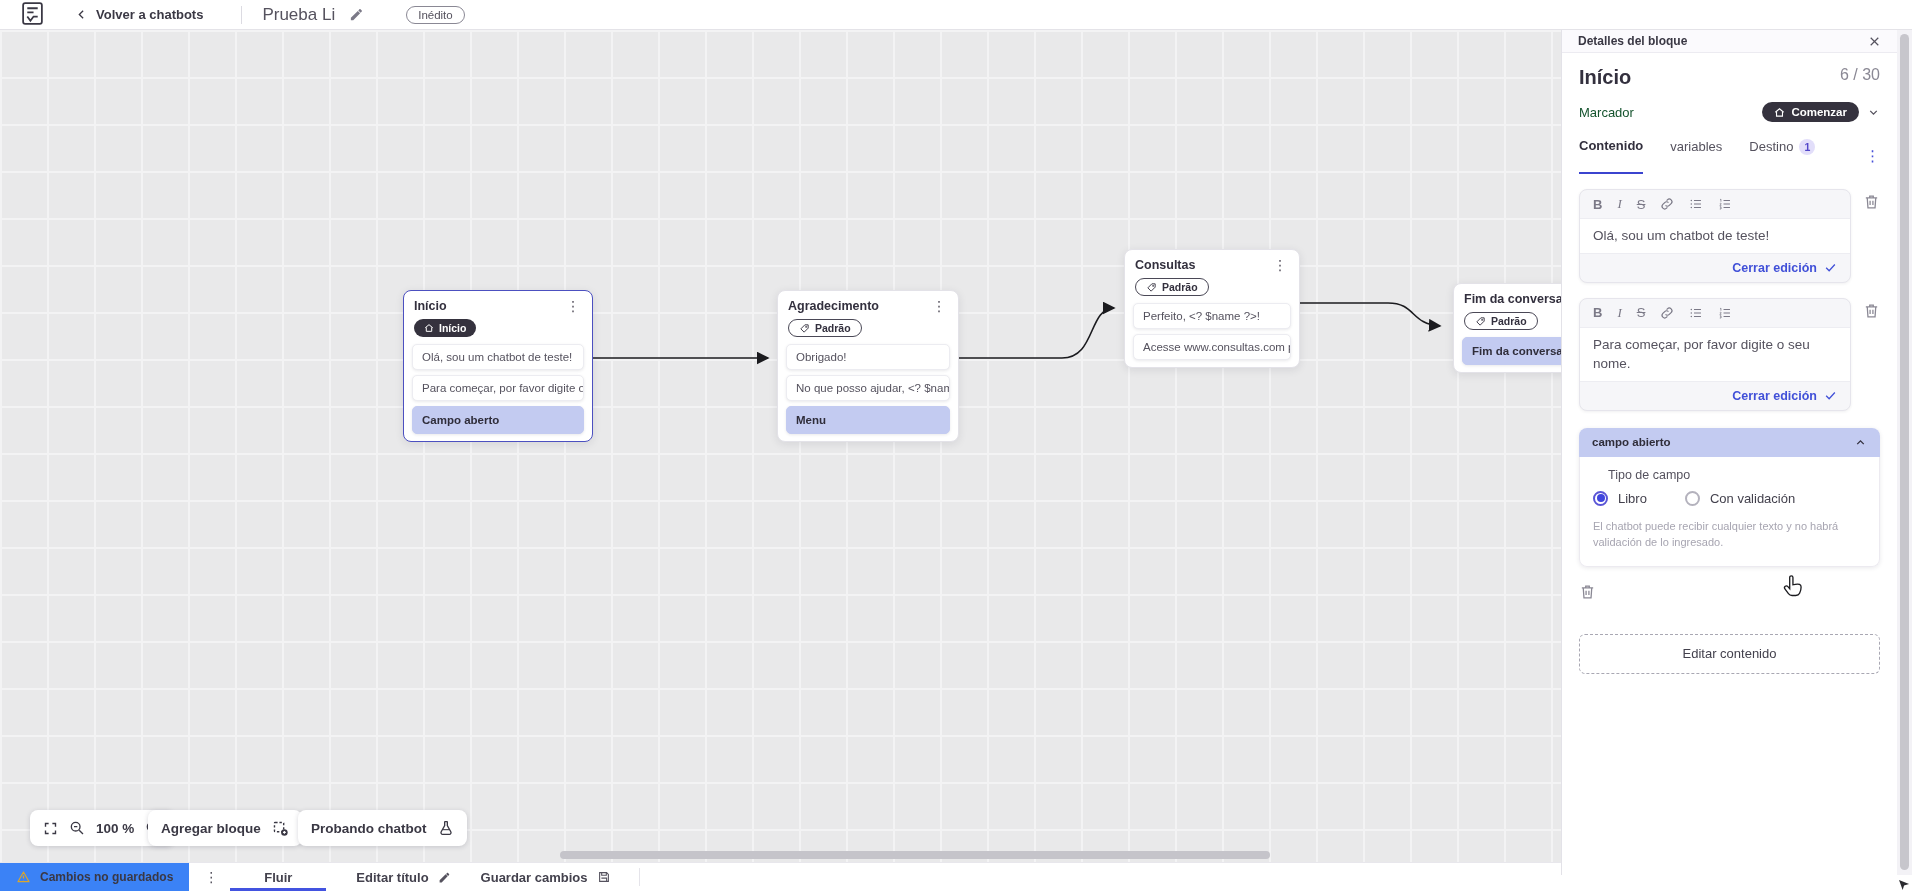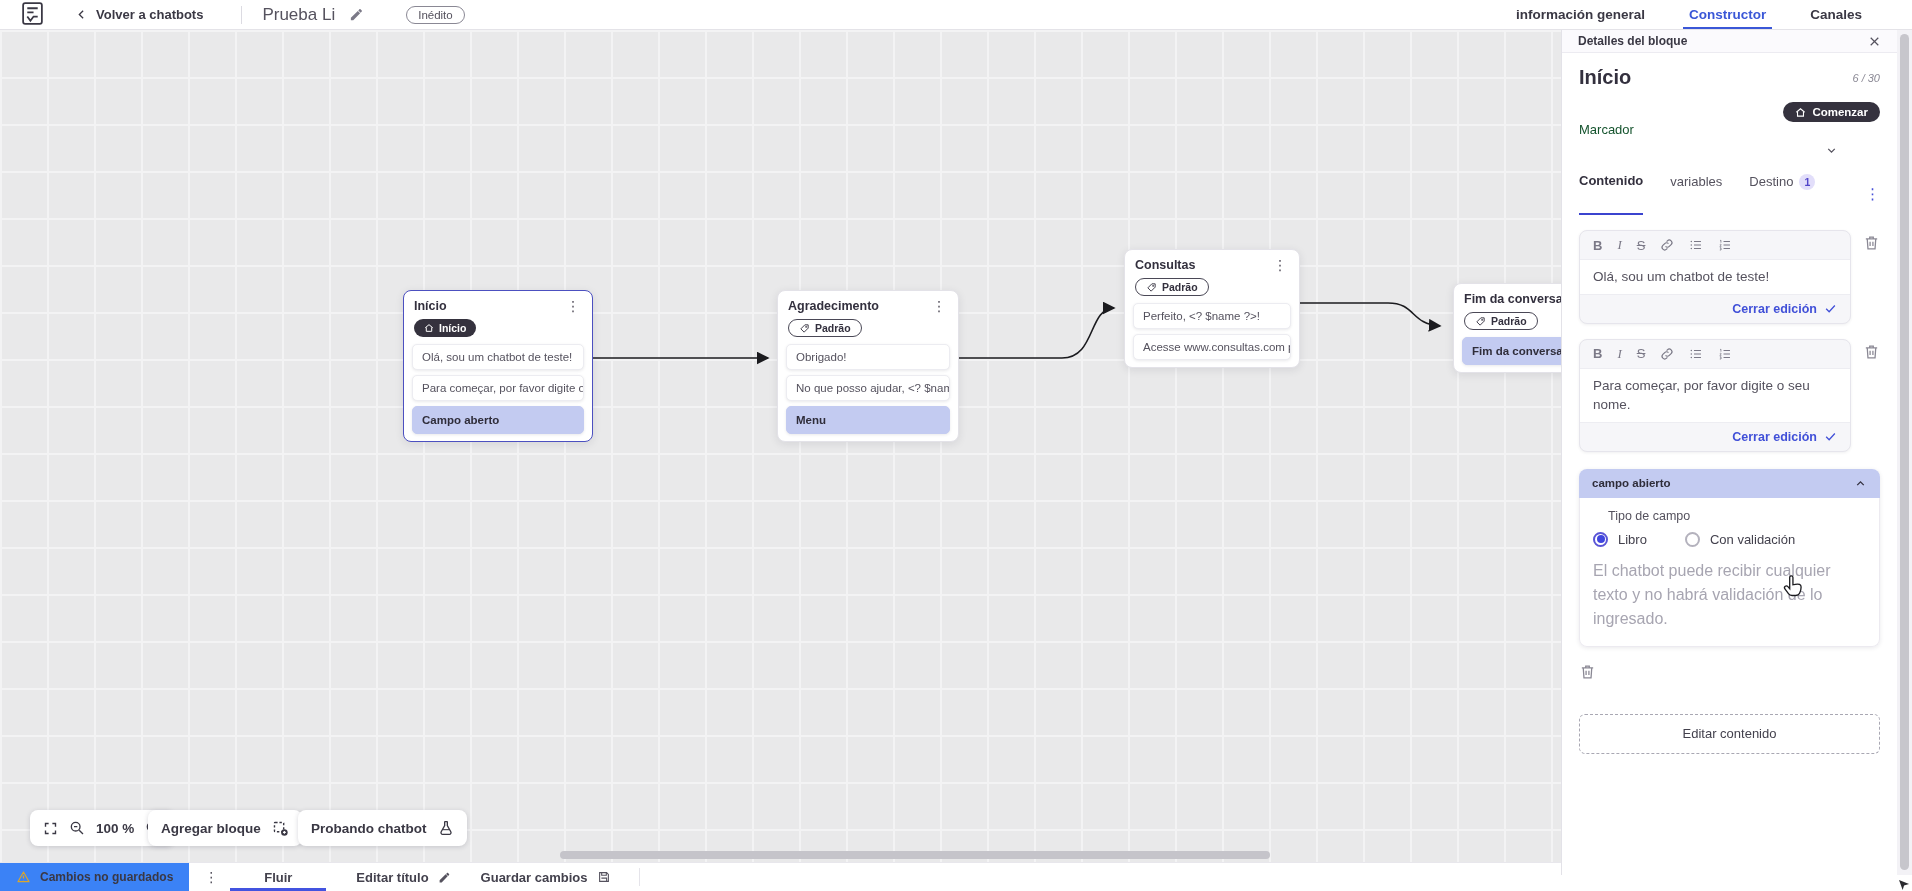--- a/index.html
+++ b/index.html
@@ -60,28 +60,28 @@
   
   .side-panel { position:absolute; top:30px; left:1561px; right:15px; bottom:16px; background:#fff;
     border-left:1px solid #e3e2e8; z-index:10; display:flex; flex-direction:column; }
   .panel-top { height:23px; background:#fbfafd; border-bottom:1px solid #ecebf1; display:flex;
     align-items:center; justify-content:space-between; padding:0 16px; flex:none; }
   .panel-top-title { font-size:12px; font-weight:700; color:#3a3844; }
   .close-x { color:#55525e; cursor:pointer; display:flex; }
   .panel-body { padding:13px 17px 0; overflow:hidden; }
   .title-row { display:flex; justify-content:space-between; align-items:flex-start; }
   .block-name { font-size:20px; font-weight:600; color:#33303e; }
-  .char-counter { font-size:11px; color:#8a8894; margin-top:6px;font-style:italic; }
+  .char-counter { font-size:16px; color:#8a8894; margin-top:0; }
   .marker-row { display:flex; justify-content:space-between; align-items:center; margin-top:13px; }
   .marker-label { font-size:13px; color:#14532d; }
-  .marker-right { display:flex; align-items:center; gap:22px;flex-direction:column; }
+  .marker-right { display:flex; align-items:center; gap:8px; }
   .marker-pill { display:inline-flex; align-items:center; gap:6px; background:#35323e; color:#fff;
     border-radius:12px; padding:4px 12px; font-size:11.5px; font-weight:700; cursor:pointer; }
   .panel-tabs { display:flex; align-items:center; gap:27px; margin-top:16px; }
-  .p-tab { font-size:13px; color:#55525e; padding-bottom:25px; cursor:pointer; display:flex; align-items:center; gap:6px; }
+  .p-tab { font-size:13px; color:#55525e; padding-bottom:19px; cursor:pointer; display:flex; align-items:center; gap:6px; }
   .p-tab.active { color:#33303e; font-weight:700; border-bottom:2.5px solid #3b44cf; }
   .count-badge { background:#e2defa; color:#5246c9; font-size:10.5px; font-weight:700; width:16px; height:16px;
     border-radius:50%; display:inline-flex; align-items:center; justify-content:center; }
   .p-tabs-kebab { margin-left:auto; color:#4650d8; font-size:15px; cursor:pointer; }
 
   .editor-row { display:flex; align-items:flex-start; gap:12px; margin-top:15px; }
   .editor { flex:1; border:1px solid #e6e5ec; border-radius:8px; background:#f6f6f9;
     box-shadow:0 1px 3px rgba(40,40,60,.07); overflow:hidden; }
   .ed-toolbar { display:flex; align-items:center; gap:15px; padding:6px 13px; color:#7b7987; }
   .tb { font-size:13px; cursor:pointer; display:flex; align-items:center; }
@@ -102,21 +102,21 @@
   .field-body { background:#fff; border:1px solid #eceaf0; border-top:none; border-radius:0 0 8px 8px;
     padding:11px 13px 15px; }
   .type-label { font-size:12.5px; color:#55525e; margin-left:15px; }
   .radio-line { display:flex; align-items:center; gap:10px; margin-top:9px; }
   .radio { width:15px; height:15px; border-radius:50%; flex:none; cursor:pointer; }
   .radio.sel { border:2px solid #5a55d6; display:flex; align-items:center; justify-content:center; }
   .radio.sel::after { content:""; width:8px; height:8px; border-radius:50%; background:#4046de; }
   .radio.unsel { border:2px solid #b4b2bd; }
   .radio-label { font-size:13px; color:#43414d; cursor:pointer; }
   .radio-gap { width:18px; }
-  .helper-text { margin-top:12px; font-size:16px; color:#a7a5b1; line-height:1.5; }
+  .helper-text { margin-top:12px; font-size:11px; color:#a7a5b1; line-height:1.5; }
 
   .add-content { margin:34px 0 0; height:40px; border:1px dashed #a9a8b3; border-radius:6px;
     display:flex; align-items:center; justify-content:center; font-size:13px; color:#43414d; cursor:pointer; }
 
   .v-scrollbar { position:absolute; top:30px; right:0; width:15px; bottom:16px; background:#f3f2f6; z-index:11; }
   .v-thumb { position:absolute; top:4px; right:3px; width:9px; bottom:5px; background:#c7c6cc; border-radius:5px; }
 
   
   .bottom-bar { position:absolute; left:0; right:0; bottom:0; height:29px; background:#fff;
     border-top:1px solid #e8e7ec; display:flex; align-items:stretch; z-index:9; }
@@ -156,25 +156,20 @@
   </div>
   <div class="hdr-divider"></div>
   <span class="bot-title">Prueba Li</span>
   <span class="pencil-sm">
     <svg width="15" height="15" viewBox="0 0 24 24" fill="currentColor">
         <path d="M3 17.2V21h3.8L17.8 9.9l-3.7-3.7L3 17.2zM14.9 5.4l3.7 3.7 1.8-1.8c.5-.5.5-1.2 0-1.7l-2-2c-.5-.5-1.2-.5-1.7 0l-1.8 1.8z"></path>
       </svg>
   </span>
   <span class="status-pill">Inédito</span>
   <div class="hdr-spacer"></div>
-  <div class="nav-tabs">
-    <div class="nav-tab">información general</div>
-    <div class="nav-tab active">Constructor</div>
-    <div class="nav-tab">Canales</div>
-  </div>
 </div>
 
 <div class="canvas">
 
   <svg class="connectors" width="1561" height="832">
     <defs>
       <marker id="arw" markerWidth="9" markerHeight="9" refX="7" refY="4" orient="auto">
         <path d="M0,0 L8,4 L0,8 z" fill="#1b1b1f"></path>
       </marker>
     </defs>

